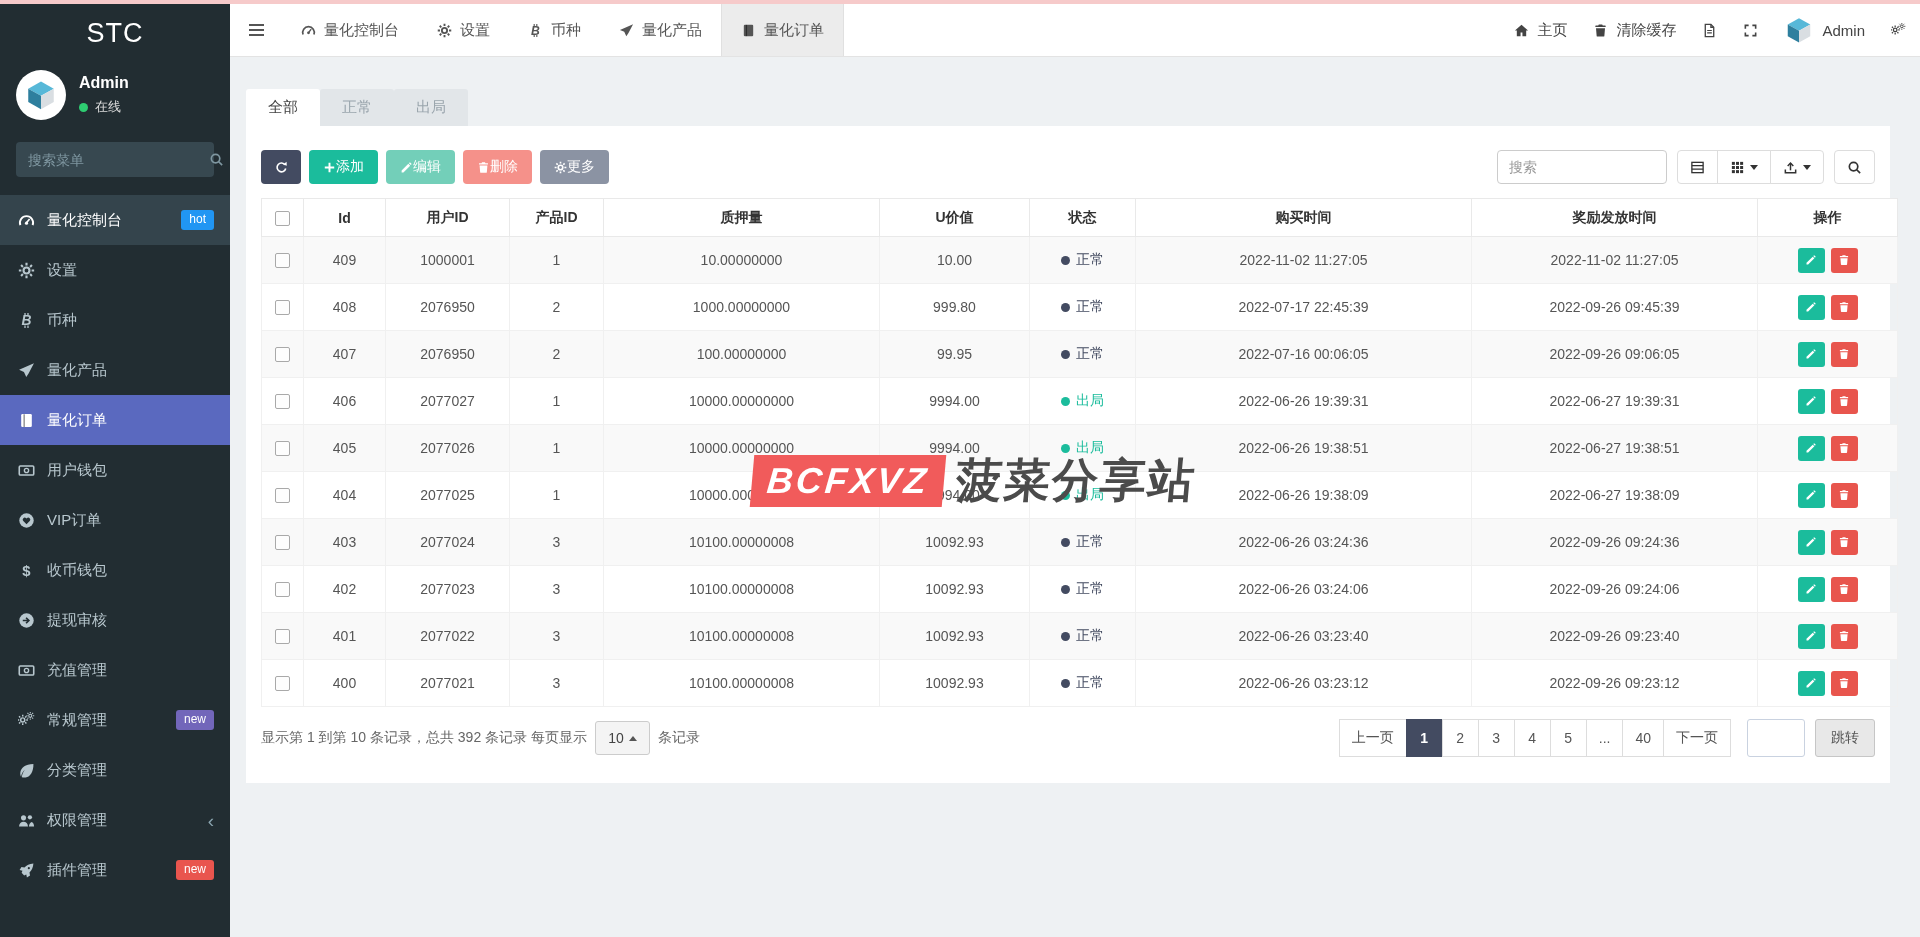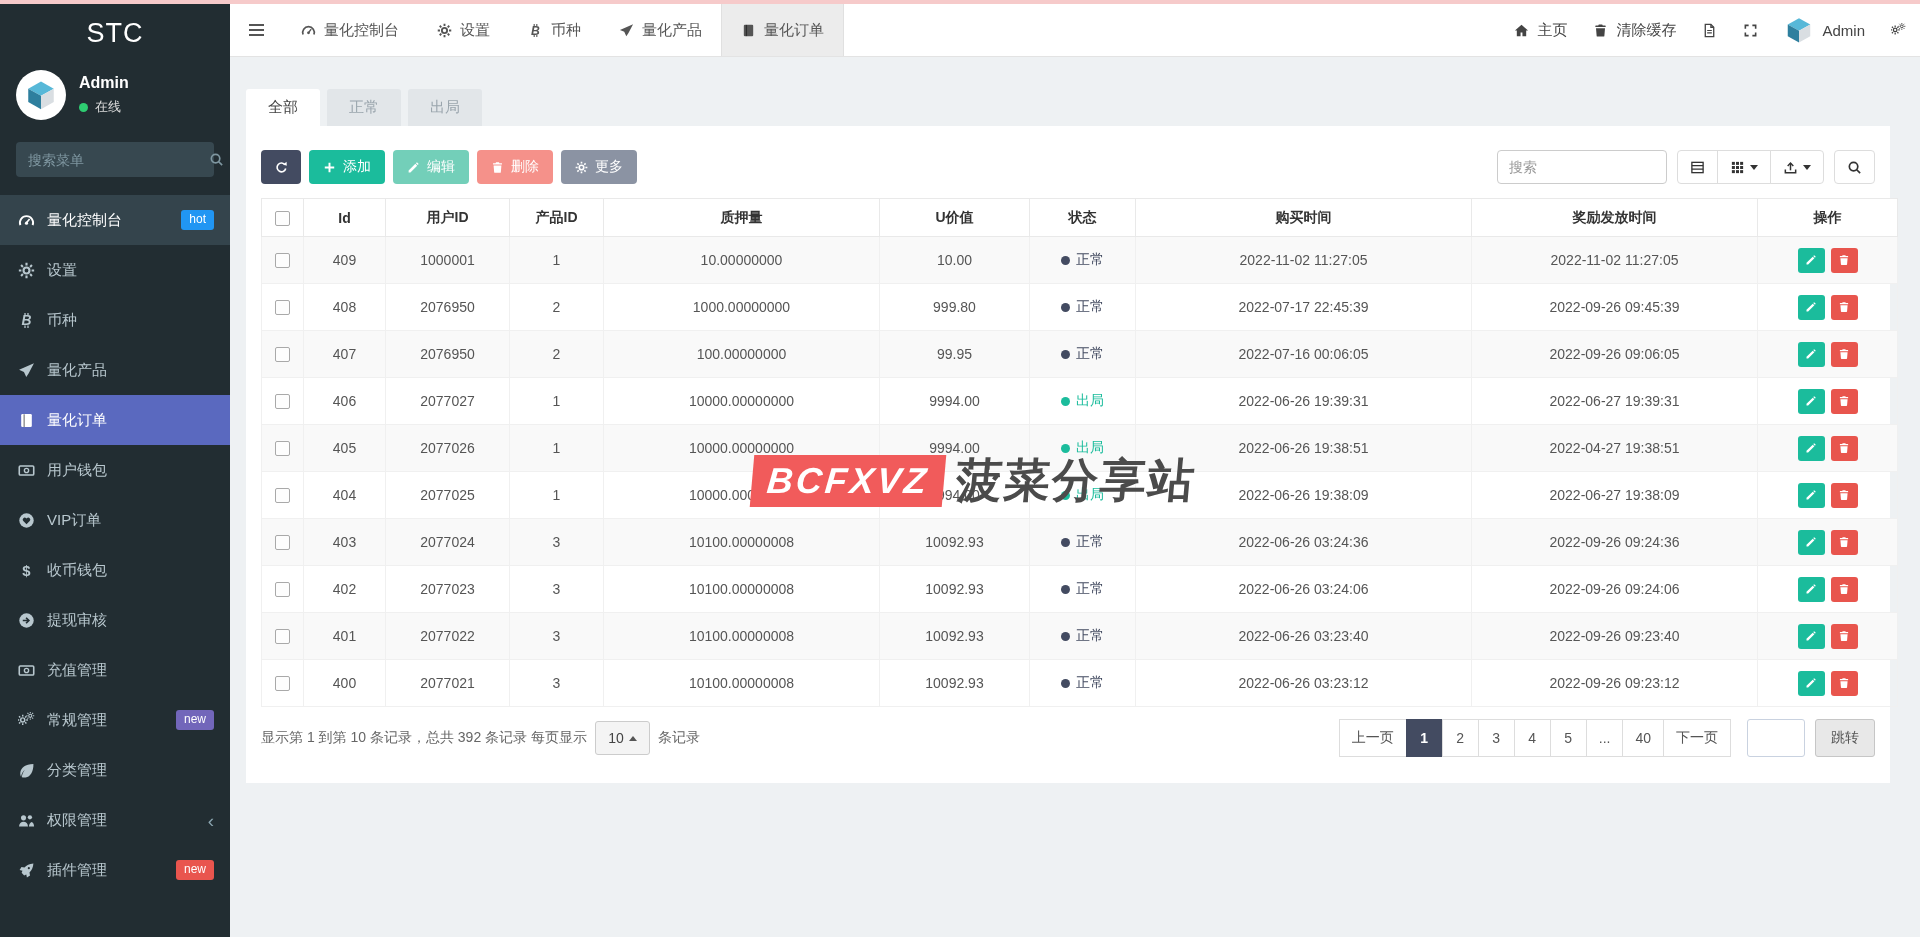--- a/index.html
+++ b/index.html
@@ -33,26 +33,26 @@
   .nav-tab.active{background:#ececec;border-left:1px solid #e0e0e0;border-right:1px solid #e0e0e0}
   .topnav-right{margin-left:auto;display:flex;align-items:stretch;padding-right:1px}
   .nav-item{display:flex;align-items:center;gap:8px;padding:0 13px;font-size:15px;color:#444;cursor:pointer}
   .nav-item svg.cube{width:30px;height:30px}
   .ic{display:inline-flex;align-items:center;justify-content:center}
   .ic svg{width:15px;height:15px}
   .menu-item .ic svg{width:17px;height:17px}
   
   .main{position:absolute;left:230px;top:57px;right:0;bottom:0;padding:32px 30px 0 16px}
   .filter-tabs{display:flex}
-  .ftab{height:37px;display:flex;align-items:center;padding:0 22px;font-size:15px;border-radius:3px 3px 0 0;margin-right:7px;cursor:pointer}
+  .ftab{height:37px;display:flex;align-items:center;padding:0 22px;font-size:15px;border-radius:3px 3px 0 0;cursor:pointer}
   .ftab.active{background:#fff;color:#444}
   .ftab.inactive{background:#e2e6e9;color:#9aa5ad}
   .card{background:#fff;padding:24px 15px 26px;min-height:650px}
   .toolbar{display:flex;align-items:center}
-  .btn{height:34px;border:none;border-radius:4px;color:#fff;font-size:14px;display:inline-flex;align-items:center;gap:7px;padding:0 14px;margin-right:8px;cursor:pointer;font-family:inherit}
+  .btn{height:34px;border:none;border-radius:4px;color:#fff;font-size:14px;display:inline-flex;align-items:center;gap:0;padding:0 14px;margin-right:8px;cursor:pointer;font-family:inherit}
   .btn .ic svg{width:13px;height:13px}
   .btn-refresh{width:40px;justify-content:center;background:#434b61;padding:0}
   .btn-add{background:#1bbc9c}
   .btn-edit{background:#73cfb9}
   .btn-del{background:#f5918a}
   .btn-more{background:#8b93a3}
   .tool-right{margin-left:auto;display:flex;align-items:flex-end}
   .search-box{width:170px;height:34px;border:1px solid #ccc;border-radius:4px;padding:0 11px;font-size:14px;color:#555;outline:none;font-family:inherit}
   .search-box::placeholder{color:#999}
   .btn-group{display:flex;margin-left:10px}
@@ -583,21 +583,21 @@
           </tr>
           <tr>
             <td><span class="cb"></span></td>
             <td>405</td>
             <td>2077026</td>
             <td>1</td>
             <td>10000.00000000</td>
             <td>9994.00</td>
             <td><span class="status st-out"><span class="sdot"></span>出局</span></td>
             <td>2022-06-26 19:38:51</td>
-            <td>2022-04-27 19:38:51</td>
+            <td>2022-06-27 19:38:51</td>
             <td><button class="op-btn op-edit">
                 <svg viewBox="0 0 16 16">
                   <path fill="currentColor" d="M2 11.8L10.3 3.5l2.2 2.2L4.2 14H2v-2.2zM11 2.8l1.2-1.2 2.2 2.2-1.2 1.2-2.2-2.2z"></path>
                 </svg>
               </button><button class="op-btn op-del">
                 <svg viewBox="0 0 16 16">
                   <path fill="currentColor" d="M6.2 1.5h3.6l.6 1.2H13c.3 0 .5.2.5.5v1H2.5v-1c0-.3.2-.5.5-.5h2.6l.6-1.2zM3.2 5.5h9.6l-.7 8.3c0 .4-.4.7-.8.7H4.7c-.4 0-.8-.3-.8-.7l-.7-8.3z"></path>
                 </svg>
               </button></td>
           </tr>

